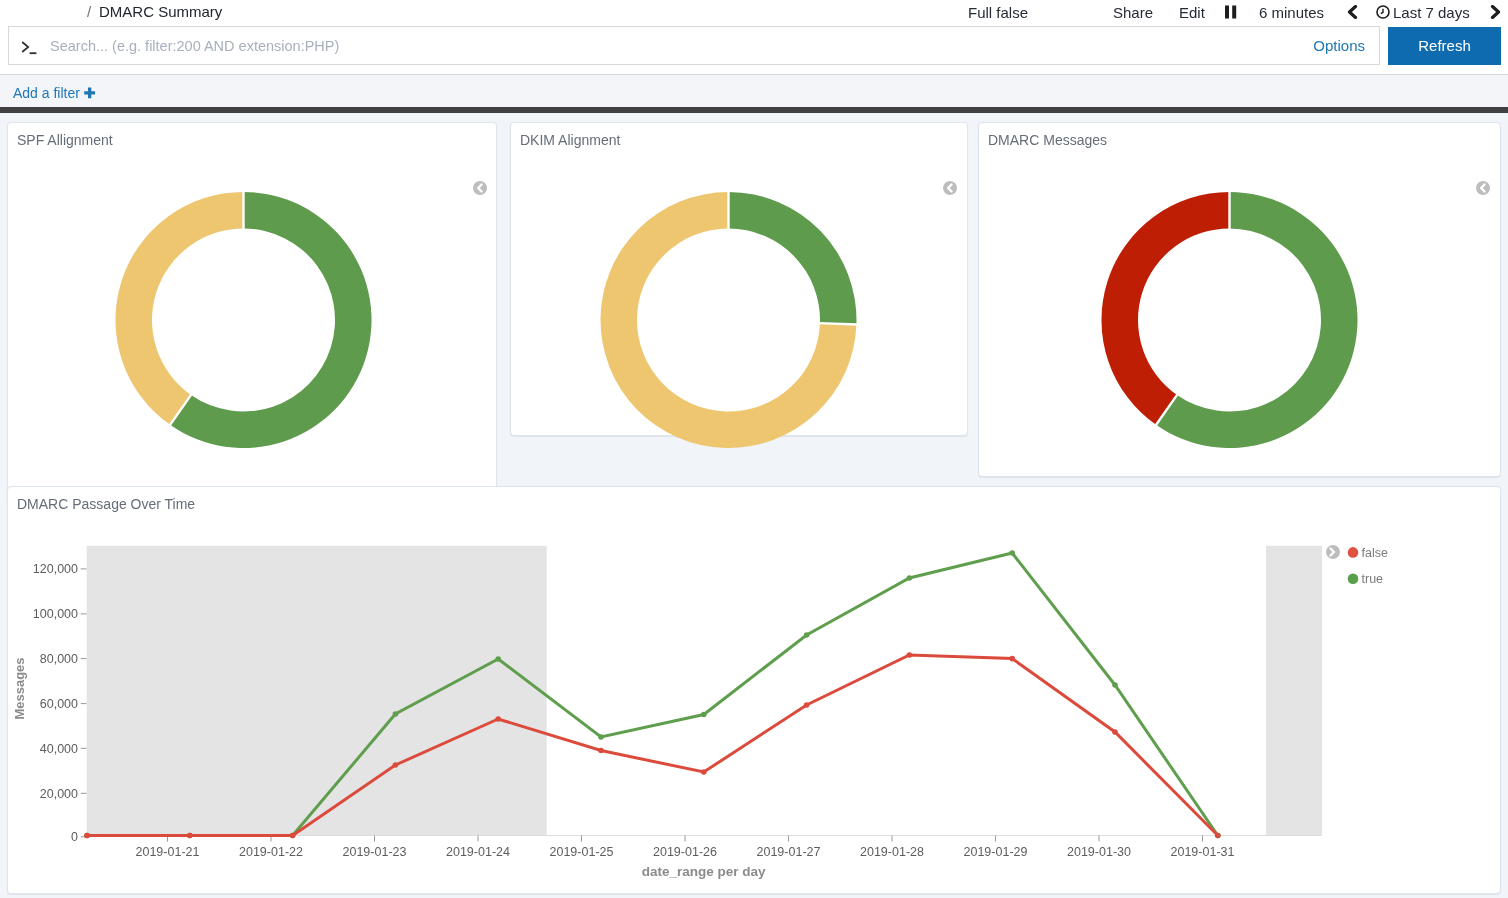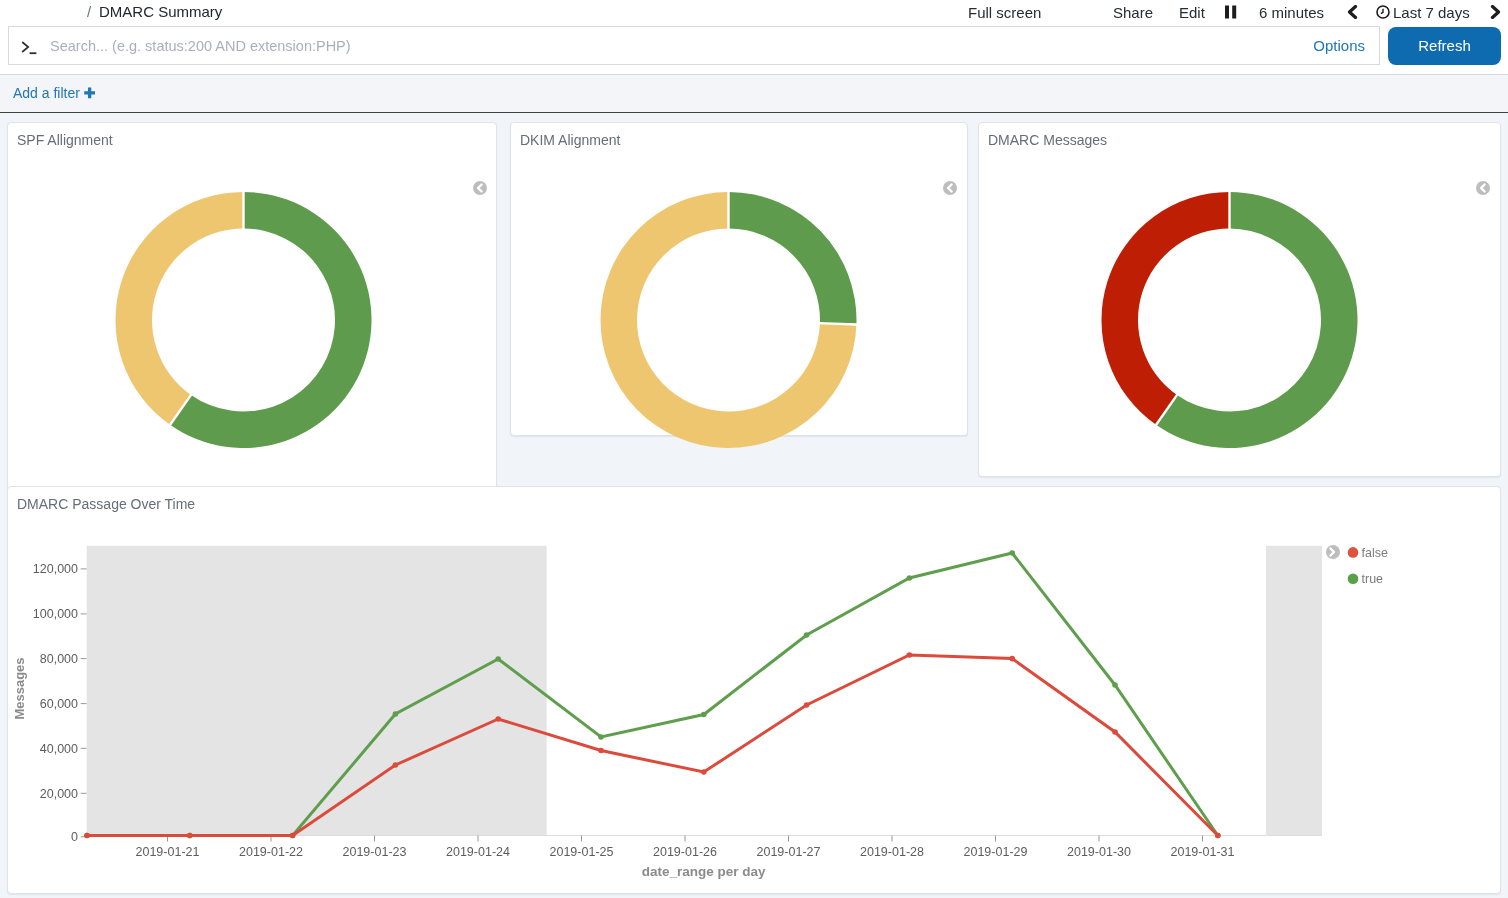--- a/index.html
+++ b/index.html
@@ -5,36 +5,36 @@
 * { margin:0; padding:0; box-sizing:border-box; }
 html,body { width:1508px; height:898px; background:#fff; font-family:"Liberation Sans",sans-serif; overflow:hidden; }
 #topbar { position:absolute; left:0; top:0; width:1508px; height:26px; background:#fff; }
 .crumb { position:absolute; top:3px; font-size:15px; }
 .nav { position:absolute; top:4px; font-size:15px; color:#262c35; white-space:nowrap; }
 #searchrow { position:absolute; left:0; top:26px; width:1508px; height:48px; background:#fff; }
 #qbar { position:absolute; left:8px; top:0px; width:1372px; height:39px; background:#fff; border:1px solid #d9d9d9; }
 #qicon { position:absolute; left:12px; top:14px; }
 #qph { position:absolute; left:41px; top:11px; color:#a8b0bd; font-size:14.5px; }
 #qopt { position:absolute; right:14px; top:10px; color:#2077b4; font-size:15px; }
-#refresh { position:absolute; left:1388px; top:1px; width:113px; height:38px; background:#0f6bb0; border-radius:8px; color:#fff; font-size:15px; text-align:center; line-height:38px; }
-#filterbar { position:absolute; left:0; top:74px; width:1508px; height:39px; background:#f3f5f9; border-top:1px solid #d4dae2; border-bottom:1px solid #404040;text-align:center; }
+#refresh { position:absolute; left:1388px; top:1px; width:113px; height:38px; background:#0f6bb0; border-radius:0; color:#fff; font-size:15px; text-align:center; line-height:38px; }
+#filterbar { position:absolute; left:0; top:74px; width:1508px; height:39px; background:#f3f5f9; border-top:1px solid #d4dae2; border-bottom:6px solid #404040;text-align:center; }
 #addfilter { position:absolute; left:13px; top:10px; font-size:14px; color:#2077b4; }
 #dash { position:absolute; left:0; top:113px; width:1508px; height:785px; background:#f1f4f8; }
 .panel { position:absolute; background:#fff; border:1px solid #dee4eb; border-radius:4px; box-shadow:0 1px 1px rgba(130,140,160,0.15); }
 .ptitle { position:absolute; left:9px; top:9px; font-size:14px; color:#656d78; }
 .cbtn { position:absolute; width:14px; height:14px; border-radius:50%; background:#bdbdbd; }
 .cbtn svg { position:absolute; left:0; top:0; }
 </style>
 </head>
 <body>
 <div id="topbar">
   <span class="crumb" style="left:9px;color:#2077b4;margin-top:20px;">Dashboard</span>
   <span class="crumb" style="left:87px;color:#6b727d;">/</span>
   <span class="crumb" style="left:99px;color:#21272f;">DMARC Summary</span>
-  <span class="nav" style="left:968px;">Full screen</span>
+  <span class="nav" style="left:968px;">Full false</span>
   <span class="nav" style="left:1113px;">Share</span>
   <span class="nav" style="left:1120px;margin-top:32px;">Clone</span>
   <span class="nav" style="left:1179px;">Edit</span>
   <svg class="nav" style="left:1224px;top:5px;" width="14" height="14">
       <rect x="1" y="0.5" width="4" height="13" fill="#1d1d1d"></rect>
       <rect x="8.2" y="0.5" width="4" height="13" fill="#1d1d1d"></rect>
     </svg>
   <span class="nav" style="left:1259px;">6 minutes</span>
   <svg class="nav" style="left:1346px;top:5px;" width="12" height="14" viewBox="0 0 12 14">
       <path d="M9.5 1.5 L3.5 7 L9.5 12.5" stroke="#1d1d1d" stroke-width="3.2" fill="none" stroke-linecap="round" stroke-linejoin="round"></path>
@@ -47,21 +47,21 @@
   <svg class="nav" style="left:1490px;top:5px;" width="12" height="14" viewBox="0 0 12 14">
       <path d="M2.5 1.5 L8.5 7 L2.5 12.5" stroke="#1d1d1d" stroke-width="3.2" fill="none" stroke-linecap="round" stroke-linejoin="round"></path>
     </svg>
 </div>
 <div id="searchrow">
   <div id="qbar">
     <svg id="qicon" width="18" height="14" viewBox="0 0 18 14">
         <path d="M1.2 1 L7.2 6 L1.2 11" stroke="#2f2f2f" stroke-width="1.7" fill="none"></path>
         <line x1="8.6" y1="12.2" x2="15.4" y2="12.2" stroke="#2f2f2f" stroke-width="1.8"></line>
       </svg>
-    <span id="qph">Search... (e.g. status:200 AND extension:PHP)</span>
+    <span id="qph">Search... (e.g. filter:200 AND extension:PHP)</span>
     <span id="qopt">Options</span>
   </div>
   <div id="refresh">Refresh</div>
 </div>
 <div id="filterbar">
     <span id="addfilter">Add a filter <b style="font-size:14px;">✚</b></span>
   </div>
 <div id="dash">
 
   <div class="panel" style="left:7px; top:9px; width:490px; height:384px;">

